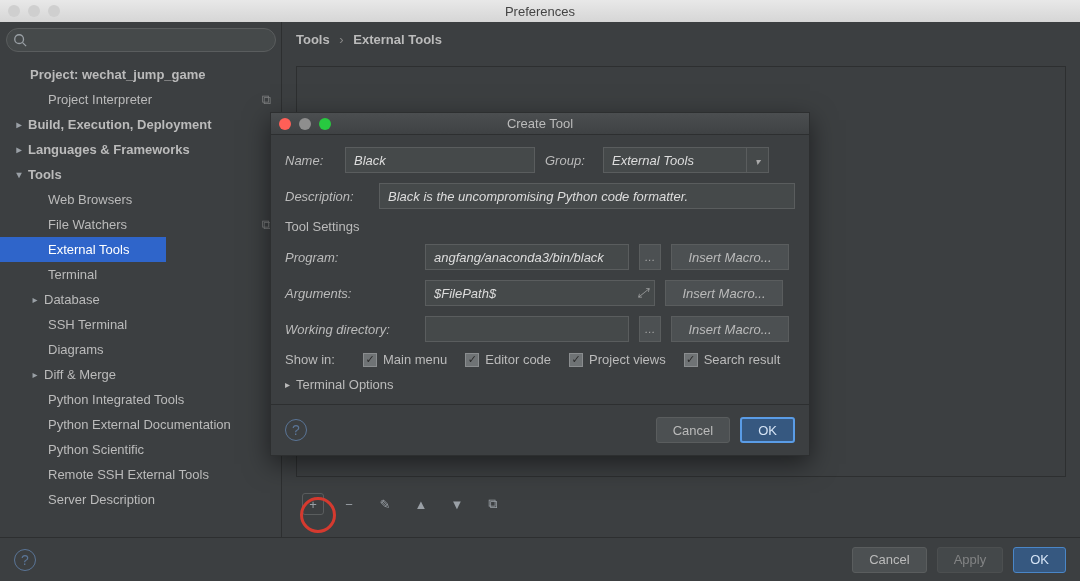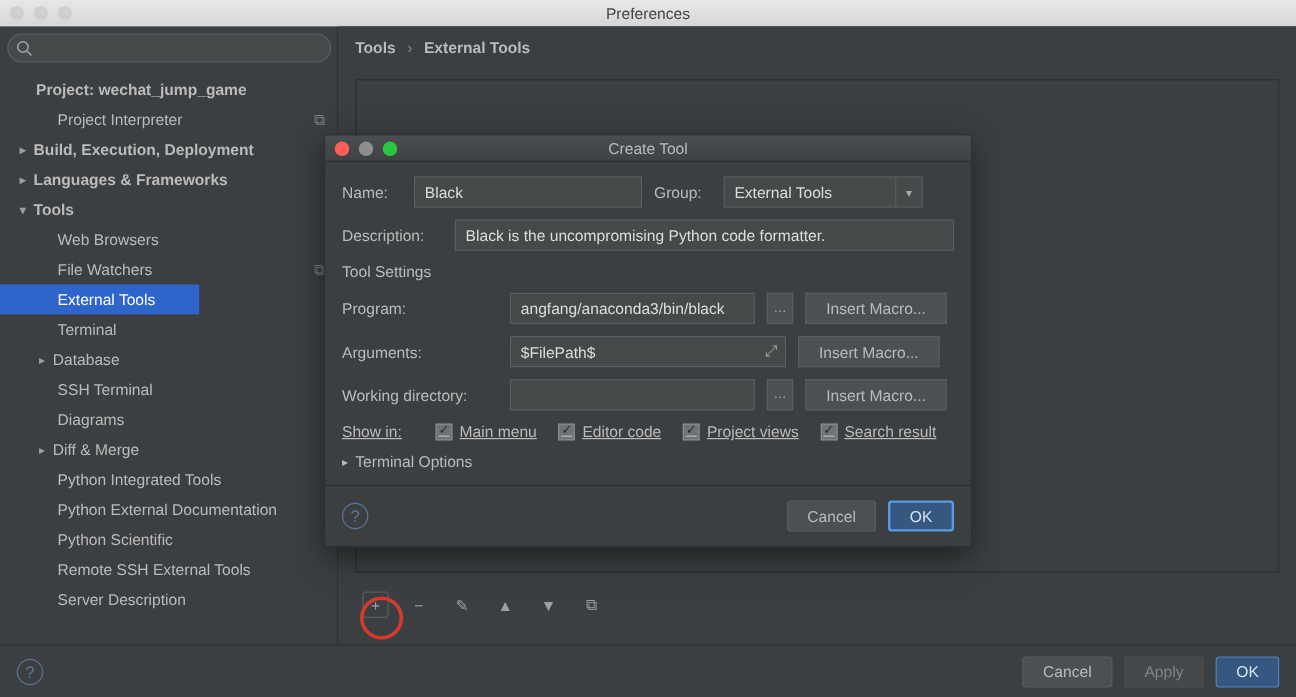--- a/index.html
+++ b/index.html
@@ -43,30 +43,30 @@
 
   
   .dialog { position:absolute; left:270px; top:112px; width:540px; background:#3c3f41; border:1px solid #2d2f30; box-shadow:0 8px 24px rgba(0,0,0,.5); }
   .dlg-titlebar { height:22px; background:linear-gradient(#4b4e50,#3f4244); display:flex; align-items:center; position:relative; border-bottom:1px solid #2d2f30;}
   .dlg-titlebar .dlg-ttl { position:absolute; left:0; right:0; text-align:center; color:#bbb; }
   .tr2 { display:flex; gap:8px; margin-left:8px; }
   .tr2 .red{width:12px;height:12px;border-radius:50%;background:#ff5f57;}
   .tr2 .yel{width:12px;height:12px;border-radius:50%;background:#8e8e8e;}
   .tr2 .grn{width:12px;height:12px;border-radius:50%;background:#28c940;}
   .dlg-body { padding:12px 14px 12px 14px; }
-  .form-row { display:flex; align-items:center; gap:10px; margin-bottom:10px; }
+  .form-row { display:flex; align-items:center; gap:10px; margin-bottom:10px;font-style:italic; }
   .lbl { color:#bbbbbb; width:84px; }
   .lbl-w2 { width:130px; }
   .field { height:26px; background:#45494a; border:1px solid #5a5d5e; padding:0 8px; color:#ddd; display:flex; align-items:center; overflow:hidden; white-space:nowrap; }
   .sel { width:166px; position:relative; }
   .sel .dd { position:absolute; right:0; top:0; width:22px; height:26px; border-left:1px solid #5a5d5e; display:flex;align-items:center;justify-content:center;color:#aaa;font-size:10px;}
   .section-h { color:#bbb; margin:6px 0 10px 0; }
   .mini { width:22px; height:26px; background:#4c5052; border:1px solid #5a5d5e; display:flex;align-items:center;justify-content:center;color:#aaa;font-size:11px;}
   .macro { height:26px; padding:0 10px; background:#4c5052; border:1px solid #5a5d5e; color:#bbb; display:flex;align-items:center; width:118px; justify-content:center;}
-  .chk-row { display:flex; align-items:flex-start; gap:18px; margin:10px 0;text-decoration:underline; }
+  .chk-row { display:flex; align-items:flex-start; gap:18px; margin:10px 0; }
   .chk { display:flex; align-items:center; gap:6px; color:#bbb; }
   .chkbox { width:14px;height:14px;background:#6f7375;border:1px solid #8a8d8f;display:flex;align-items:center;justify-content:center;color:#2b2b2b;font-size:11px;line-height:1;}
   .adv { display:flex; align-items:center; gap:6px; color:#bbb; margin-top:4px; }
   .dlg-footer { display:flex; align-items:center; padding:12px 14px; gap:10px; border-top:1px solid #2d2f30;}
   .dlg-footer .help { width:22px;height:22px;border-radius:50%;border:1px solid #5a7597;color:#5a7597;display:flex;align-items:center;justify-content:center;font-size:14px;}
   .dlg-footer .btn.primary { background:#365880; border:2px solid #5a9ce6; }
 
 </style>
 </head>
 <body>

